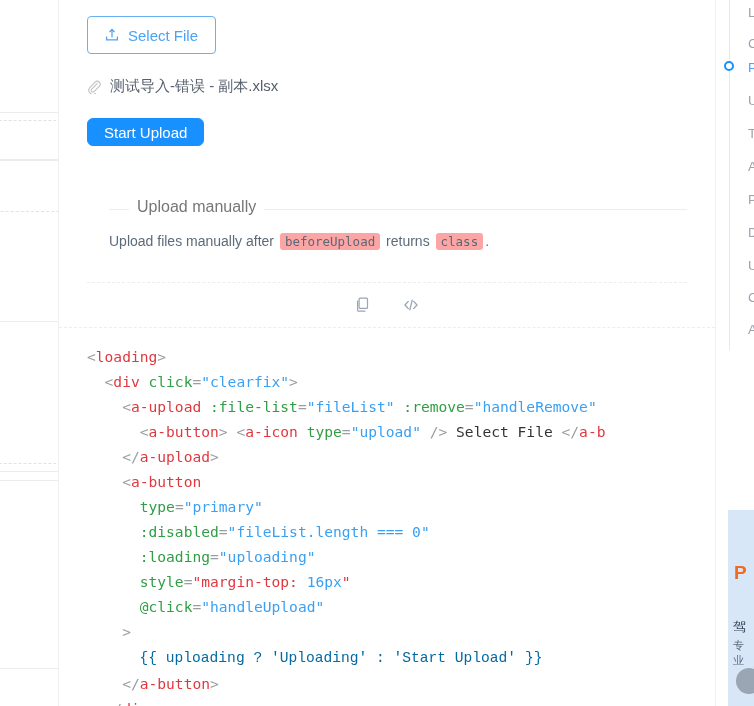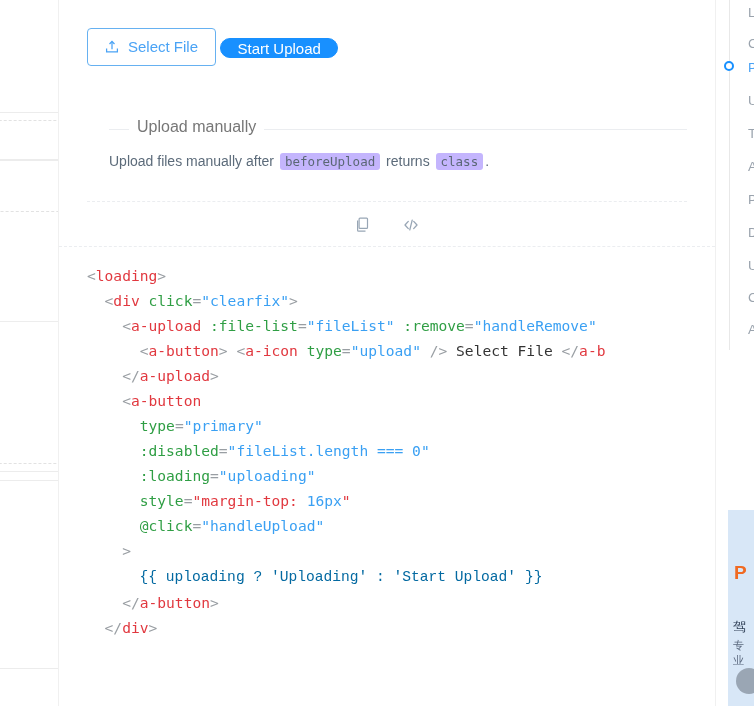--- a/index.html
+++ b/index.html
@@ -45,43 +45,43 @@
   .file-row {
     display:flex; align-items:center; gap:9px;
     margin-top:23px; color:#595959; font-size:15px;
   }
   .file-row .clip { width:14px; height:14px; opacity:.55; display:block; }
   .file-name { color:#555f6b; font-size:15px; }
 
   .btn-upload {
     margin-top:22px;
     display:inline-flex; align-items:center; justify-content:center;
-    height:20px; padding:0 16px;
-    background:#1890ff; border:1px solid #1890ff; border-radius:12px;
+    height:28px; padding:0 16px;
+    background:#1890ff; border:1px solid #1890ff; border-radius:6px;
     color:#fff; font-size:15px; cursor:pointer;
     font-family:"Liberation Sans", sans-serif;
   }
 
   
   .meta { margin-top:52px; position:relative;margin-left:22px; }
   .meta-title {
     position:relative; display:inline-block;
     font-size:16px; color:#777; background:#fff;
     padding:0 8px; margin-left:20px;
   }
   .meta-rule {
     position:absolute; left:0; right:0; top:11px;
     border-top:1px solid #ebedf0; z-index:0;
   }
   .meta-title-wrap { position:relative; z-index:1; }
   .meta-desc {
     margin-top:14px; font-size:14px; color:#5c6b7a; line-height:1.7;
   }
   code.inline {
-    background:#c4b5fd; border-radius:3px;
+    background:#fca5a5; border-radius:3px;
     padding:1px 5px; margin:0 2px;
     font-family:"DejaVu Sans Mono", monospace; font-size:12.5px; color:#5a6775;
   }
 
   
   .tool-row {
     position:relative; margin-top:28px; height:46px;
     border-top:1px dashed #ebedf0;
     display:flex; align-items:center; justify-content:center; gap:28px;
   }
@@ -170,20 +170,28 @@
           <span class="upl-ico">
             <svg width="14" height="14" viewBox="0 0 14 14" fill="none" stroke="#4aa3f5" stroke-width="1.25">
               <path d="M7 9.2V1.6"></path>
               <path d="M4.5 4L7 1.5L9.5 4"></path>
               <path d="M1.6 8.6v3.3h10.8V8.6"></path>
             </svg>
           </span>
           <span>Select File</span>
         </button>
 
+        <div class="file-row">
+          <span class="clip">
+            <svg width="14" height="14" viewBox="0 0 16 16" fill="none" stroke="#8a8a8a" stroke-width="1.2" stroke-linecap="round">
+              <path d="M11.6 4.2L5.3 10.5a1.9 1.9 0 1 0 2.7 2.7l6.0-6.0a3.3 3.3 0 0 0-4.7-4.7L3.1 8.8a4.7 4.7 0 0 0 6.6 6.6"></path>
+            </svg>
+          </span>
+          <span class="file-name">测试导入-错误 - 副本.xlsx</span>
+        </div>
 
         <button class="btn-upload">
           <span>Start Upload</span>
         </button>
       </div>
 
       <div class="meta">
         <div class="meta-title-wrap">
           <div class="meta-rule"></div>
           <span class="meta-title">Upload manually</span>

